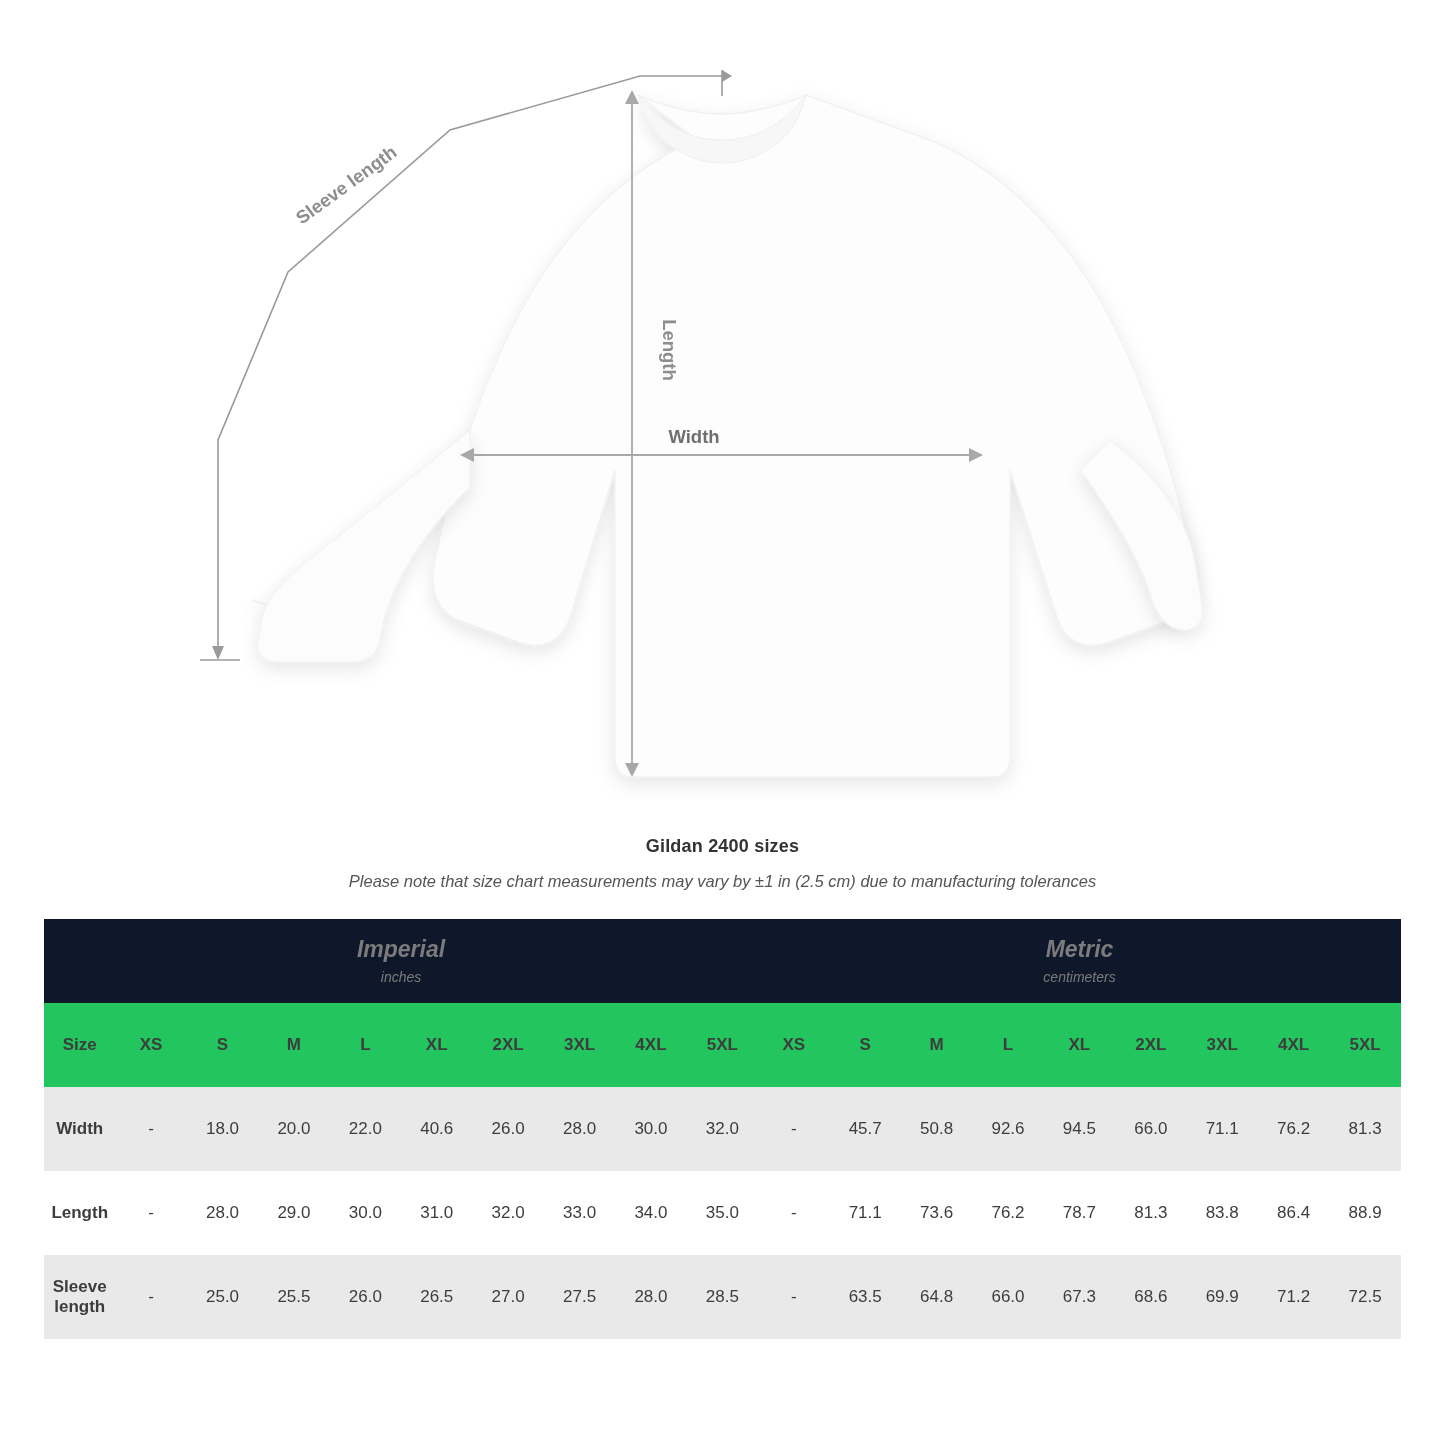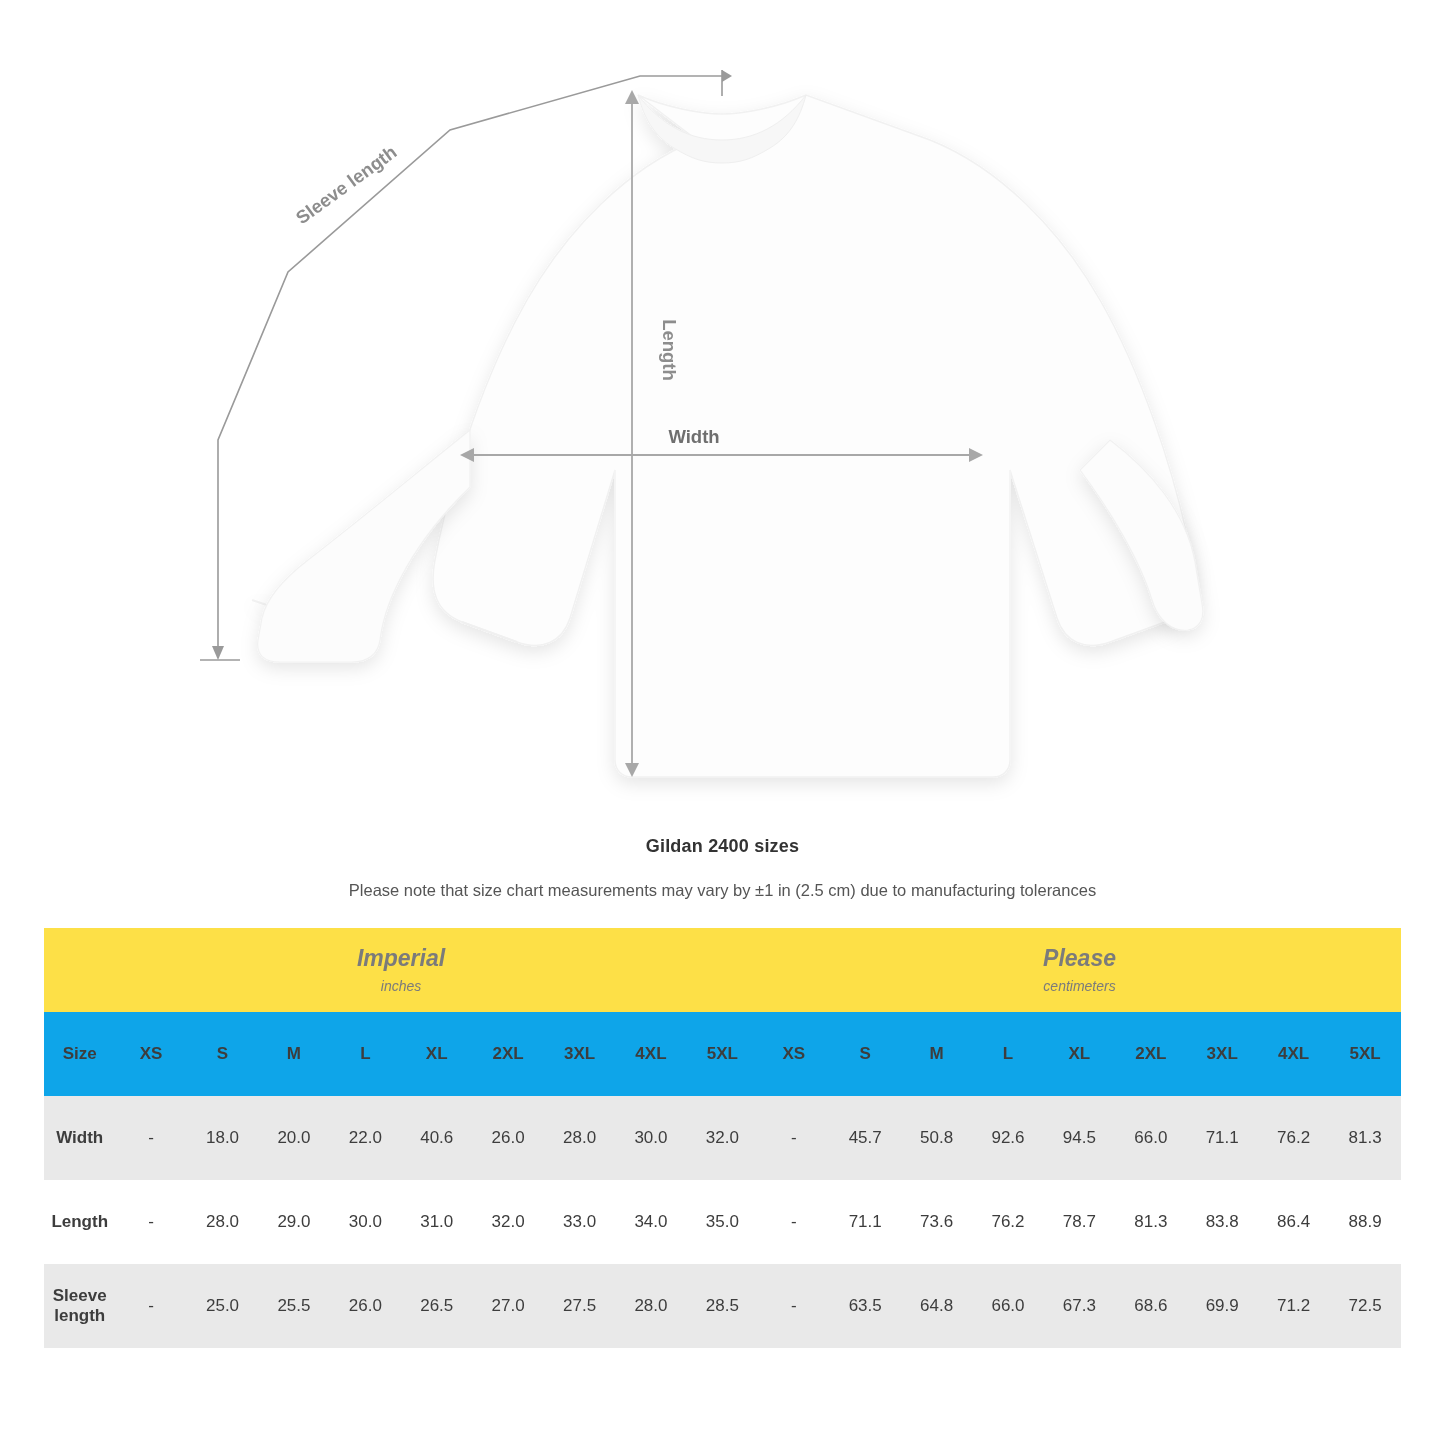--- a/index.html
+++ b/index.html
@@ -31,22 +31,23 @@
     margin-top: 6px;
   }
   .chart-title {
     font-size: 18px;
     font-weight: bold;
     color: #333333;
     letter-spacing: 0.2px;
   }
   .chart-note {
     font-size: 16.5px;
+    font-style: italic;
     color: #555555;
-    margin-top: 24px;
+    margin-top: 15px;
   }
 
   
   .table-wrap {
     margin: 28px 44px 0 44px;
   }
   table.size-table {
     border-collapse: collapse;
     width: 1357px;
     table-layout: fixed;
@@ -55,37 +56,37 @@
     text-align: center;
     font-size: 17px;
     color: #3d3d3d;
     padding: 0;
     height: 84px;
     vertical-align: middle;
     border: 0;
   }
   .unit-row td {
     height: 118px;
-    background: #fde047;
+    background: #0f172a;
   }
   .unit-name {
     font-size: 23px;
     font-style: italic;
     font-weight: bold;
     color: #7b7b7b;
     line-height: 1.1;
   }
   .unit-sub {
     font-size: 14px;
     font-style: italic;
     color: #7b7b7b;
     margin-top: 6px;
   }
   .hdr-row td {
-    background: #0ea5e9;
+    background: #22c55e;
     font-weight: bold;
     font-size: 17px;
     color: #3a3a3a;
   }
   .hdr-row td.rowlabel {
     font-weight: bold;
   }
   .row-shade td {
     background: #e9e9e9;
   }
@@ -201,21 +202,21 @@
 
 <div class="table-wrap">
   <table class="size-table">
     <tbody>
       <tr class="unit-row">
         <td colspan="10">
           <div class="unit-name">Imperial</div>
           <div class="unit-sub">inches</div>
         </td>
         <td colspan="9">
-          <div class="unit-name">Please</div>
+          <div class="unit-name">Metric</div>
           <div class="unit-sub">centimeters</div>
         </td>
       </tr>
 
       <tr class="hdr-row">
         <td class="rowlabel">Size</td>
         <td class="val">XS</td>
         <td class="val">S</td>
         <td class="val">M</td>
         <td class="val">L</td>

